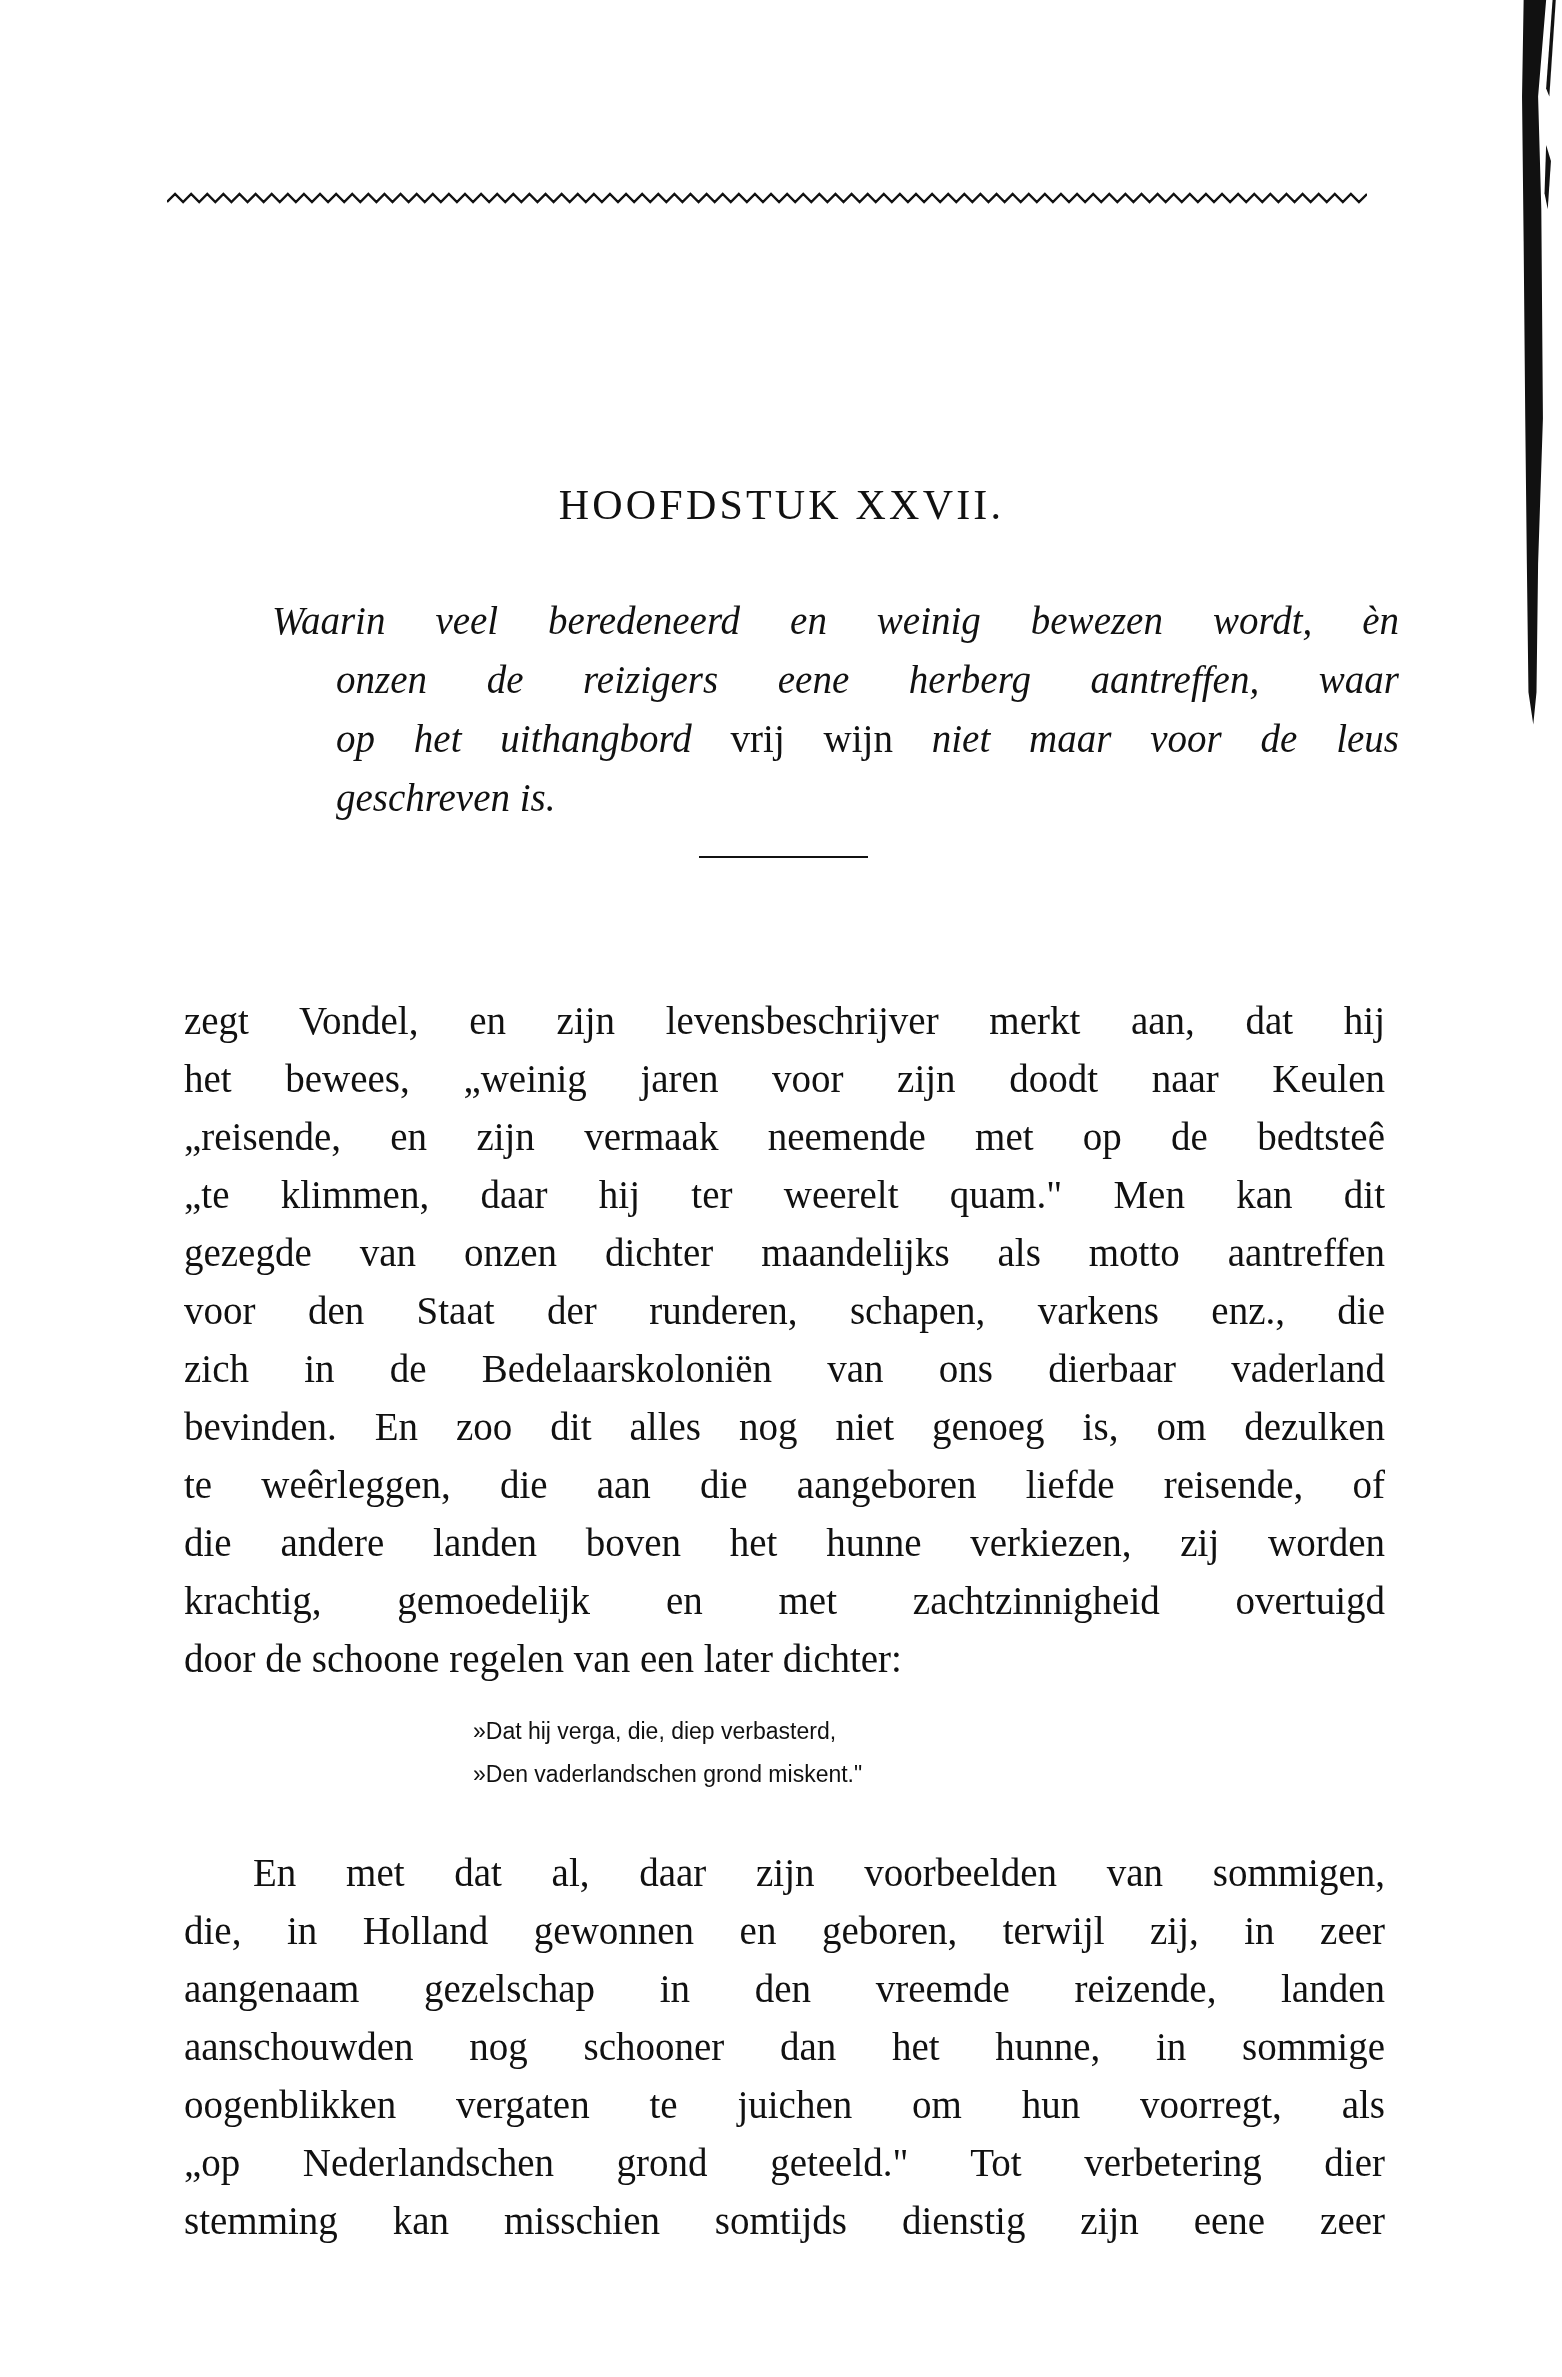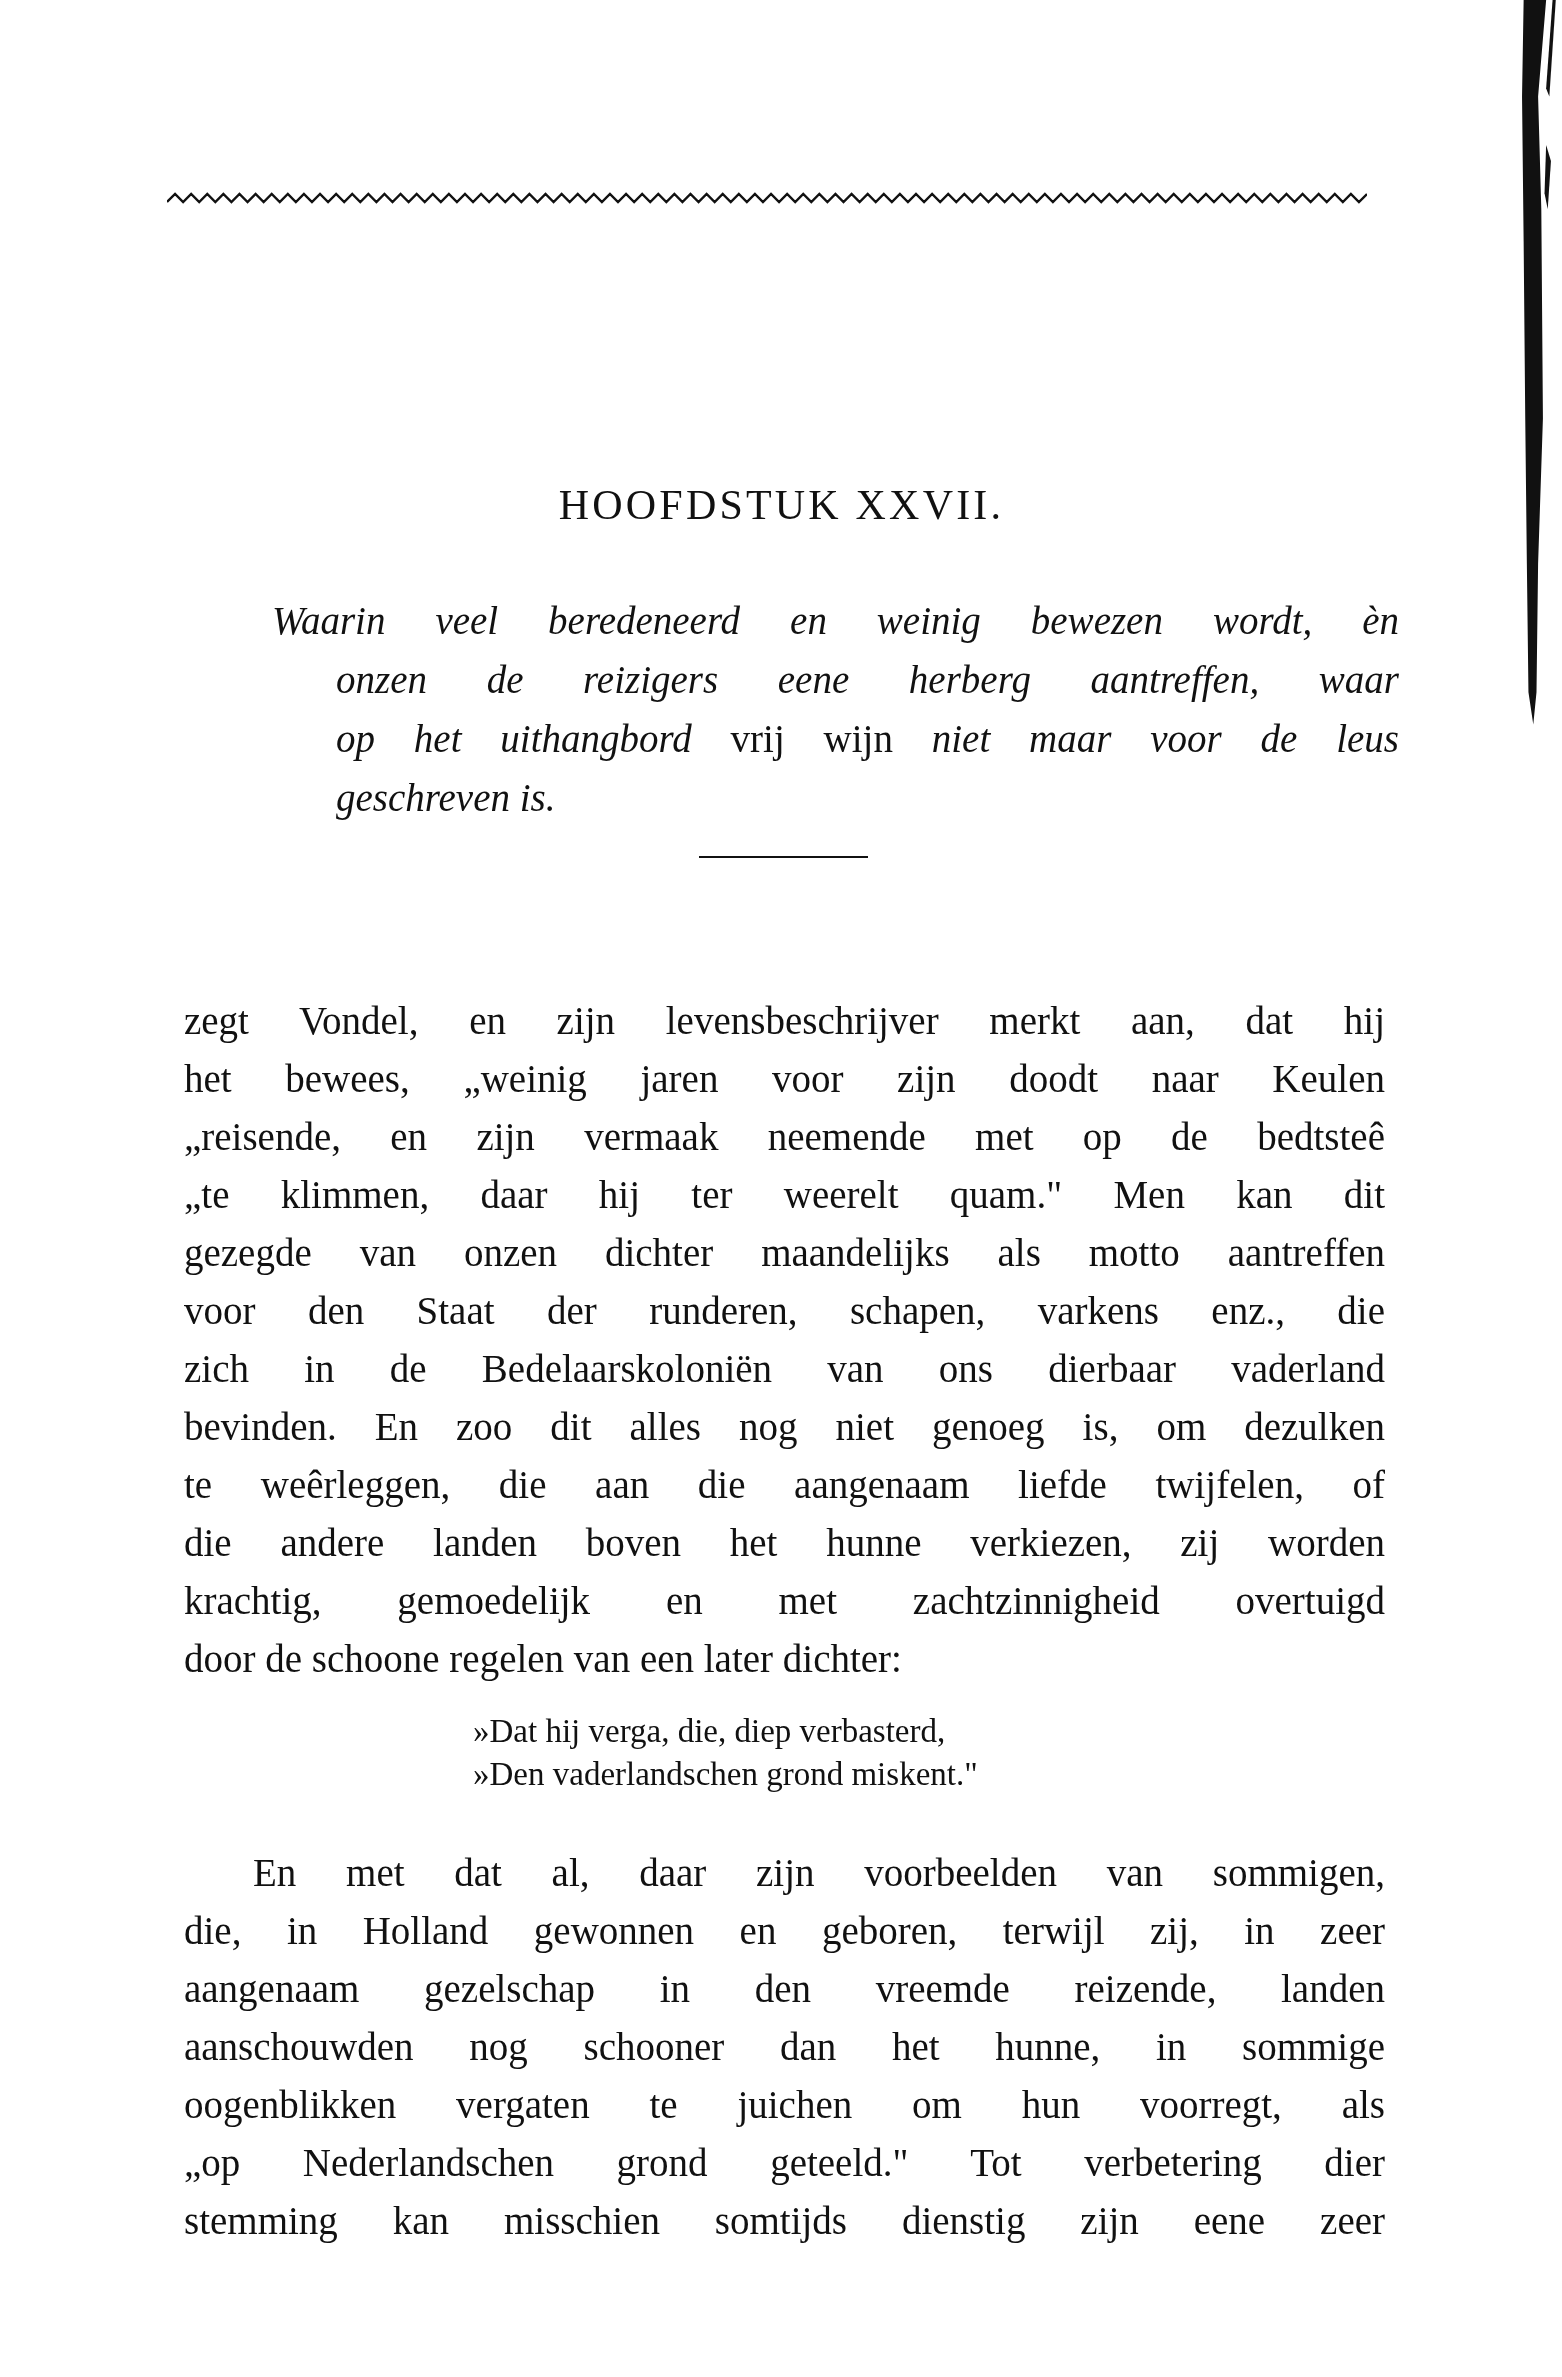--- a/index.html
+++ b/index.html
@@ -41,22 +41,22 @@
     font-size: 39px; line-height: 58px;
   }
   .body-text .line { display: block; white-space: nowrap; text-align: justify; text-align-last: justify; }
   .body-text .line.last { text-align-last: left; }
   .body-text .line.para-start { padding-left: 69px; }
   .p1 { top: 992px; }
   .p2 { top: 1844px; }
 
   .poem {
     position: absolute; left: 473px; top: 1710px;
-    font-family: Liberation Serif, serif;
-    font-size: 33px; line-height: 43px; white-space: nowrap;
+    font-family: Liberation Sans, sans-serif;
+    font-size: 23px; line-height: 43px; white-space: nowrap;
   }
   .poem .line { display: block; }
 
   .scan-edge { position: absolute; left: 1514px; top: 0; width: 49px; height: 805px; }
   .scan-edge svg { width: 100%; height: 100%; display: block; }
 </style>
 </head>
 <body>
 
 <div class="page">
@@ -91,21 +91,21 @@
 
   <div class="body-text p1">
     <span class="line">zegt Vondel, en zijn levensbeschrijver merkt aan, dat hij</span>
     <span class="line">het bewees, „weinig jaren voor zijn doodt naar Keulen</span>
     <span class="line">„reisende, en zijn vermaak neemende met op de bedtsteê</span>
     <span class="line">„te klimmen, daar hij ter weerelt quam." Men kan dit</span>
     <span class="line">gezegde van onzen dichter maandelijks als motto aantreffen</span>
     <span class="line">voor den Staat der runderen, schapen, varkens enz., die</span>
     <span class="line">zich in de Bedelaarskoloniën van ons dierbaar vaderland</span>
     <span class="line">bevinden. En zoo dit alles nog niet genoeg is, om dezulken</span>
-    <span class="line">te weêrleggen, die aan die aangenaam liefde twijfelen, of</span>
+    <span class="line">te weêrleggen, die aan die aangeboren liefde reisende, of</span>
     <span class="line">die andere landen boven het hunne verkiezen, zij worden</span>
     <span class="line">krachtig, gemoedelijk en met zachtzinnigheid overtuigd</span>
     <span class="line last">door de schoone regelen van een later dichter:</span>
   </div>
 
   <div class="poem">
     <span class="line">»Dat hij verga, die, diep verbasterd,</span>
     <span class="line">»Den vaderlandschen grond miskent."</span>
   </div>
 

